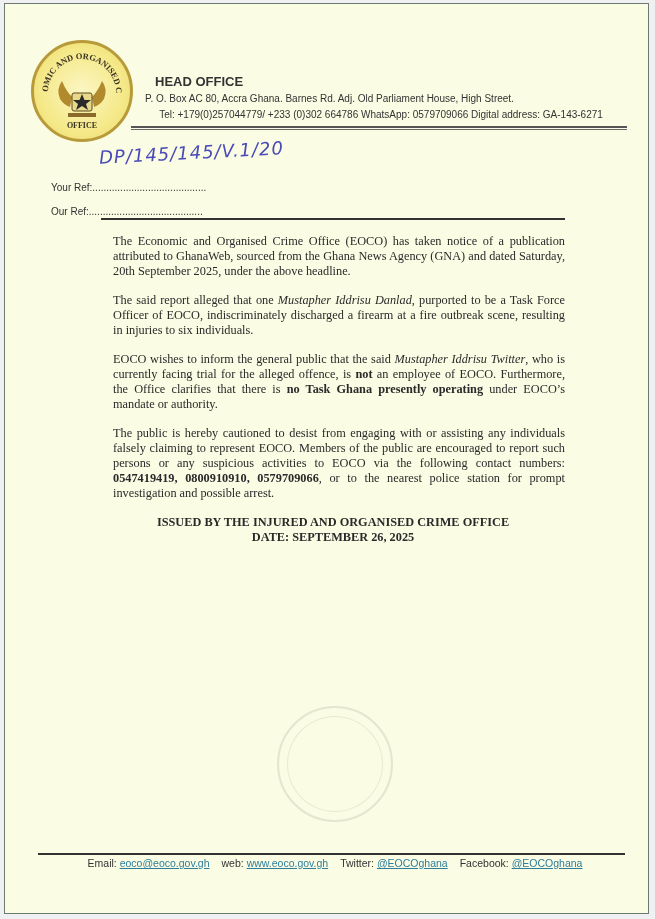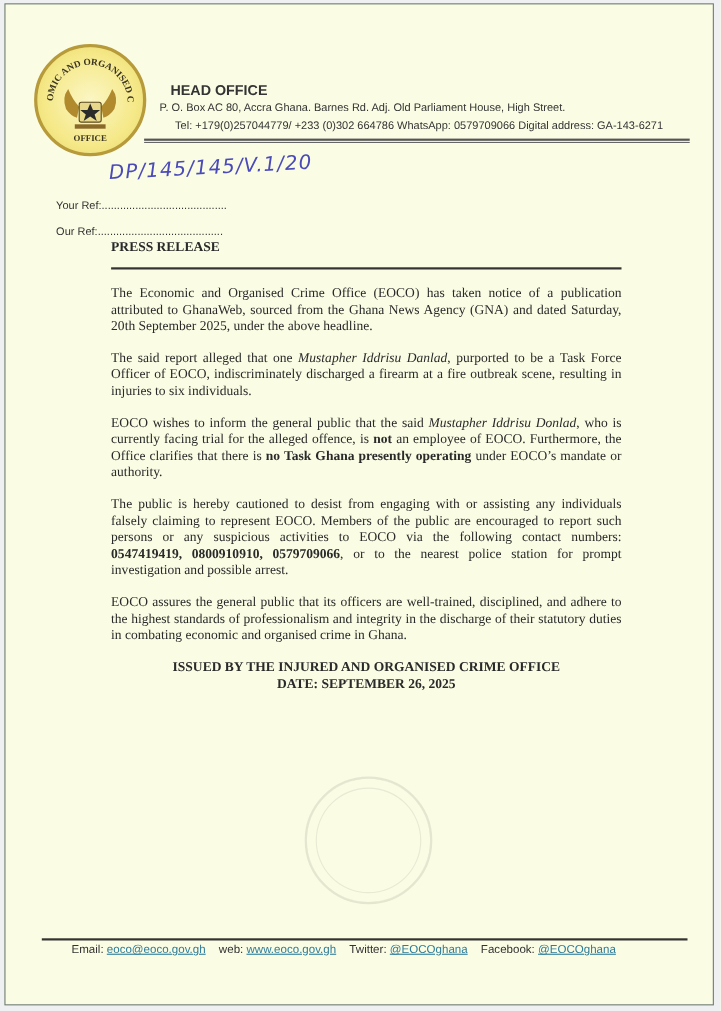--- a/index.html
+++ b/index.html
@@ -40,30 +40,30 @@
   .ref-ours { left:46px; top:155px;margin-top:47px; }
   .ref-yours { left:46px; top:178px; }
   .handwritten {
     position:absolute; left:94px; top:138px; font-family:"DejaVu Sans", sans-serif; font-style:italic;
     font-size:18px; color:#4a4ab8; letter-spacing:1px; white-space:nowrap; transform:rotate(-3deg);
   }
   .content { position:absolute; left:96px; top:213px; width:464px; font-size:12.3px; line-height:15px; }
   .press { font-weight:bold; margin:0 0 11px 0; }
   .re { font-weight:bold; text-align:justify; margin:0; line-height:14px; }
   .re-rule { height:2px; background:#333; margin:1px 0 14px 0; }
-  p.body { margin:0 0 14px 0; text-align:justify; }
+  p.body { margin:0 0 14px 12px; text-align:justify; }
   .issued { text-align:center; font-weight:bold; margin-top:4px; line-height:15px; }
   .seal {
     position:absolute; left:272px; top:702px; width:116px; height:116px; border-radius:50%;
     border:2px solid rgba(215,215,195,0.6); box-sizing:border-box;
     box-shadow: inset 0 0 0 8px rgba(250,252,228,1), inset 0 0 0 9px rgba(215,215,195,0.5);
   }
   .footer-rule { position:absolute; left:33px; top:849px; width:587px; height:2px; background:#333; }
   .footer {
-    position:absolute; left:60px; top:853px; width:540px; 
+    position:absolute; left:60px; top:853px; width:540px; text-align:center;
     font-family:"Liberation Sans", sans-serif; font-size:10.5px; color:#333; white-space:nowrap;
   }
   .footer a { color:#2e7d9a; text-decoration:underline; }
   .footer .sep { display:inline-block; width:12px; }
 </style>
 </head>
 <body>
 
 <div class="page">
 
@@ -90,32 +90,30 @@
   <div class="address">P. O. Box AC 80, Accra Ghana. Barnes Rd. Adj. Old Parliament House, High Street.</div>
   <div class="tel">Tel: +179(0)257044779/ +233 (0)302 664786 WhatsApp: 0579709066  Digital address: GA-143-6271</div>
   <div class="header-rule1"></div>
   <div class="header-rule2"></div>
 
   <div class="handwritten">DP/145/145/V.1/20</div>
   <div class="ref ref-ours">Our Ref:.........................................</div>
   <div class="ref ref-yours">Your Ref:.........................................</div>
 
   <div class="content">
-    <div class="press">PRESS RELEASE</div>
     <div class="re-rule"></div>
 
     <p class="body">The Economic and Organised Crime Office (EOCO) has taken notice of a publication attributed to GhanaWeb, sourced from the Ghana News Agency (GNA) and dated Saturday, 20th September 2025, under the above headline.</p>
 
     <p class="body"><span>The said report alleged that one </span><i>Mustapher Iddrisu Danlad</i><span>, purported to be a Task Force Officer of EOCO, indiscriminately discharged a firearm at a fire outbreak scene, resulting in injuries to six individuals.</span></p>
 
-    <p class="body"><span>EOCO wishes to inform the general public that the said </span><i>Mustapher Iddrisu Donlad</i><span>, who is currently facing trial for the alleged offence, is </span><b>not</b><span> an employee of EOCO. Furthermore, the Office clarifies that there is </span><b>no Task Ghana presently operating</b><span> under EOCO’s mandate or authority.</span></p>
+    <p class="body"><span>EOCO wishes to inform the general public that the said </span><i>Mustapher Iddrisu Twitter</i><span>, who is currently facing trial for the alleged offence, is </span><b>not</b><span> an employee of EOCO. Furthermore, the Office clarifies that there is </span><b>no Task Ghana presently operating</b><span> under EOCO’s mandate or authority.</span></p>
 
     <p class="body"><span>The public is hereby cautioned to desist from engaging with or assisting any individuals falsely claiming to represent EOCO. Members of the public are encouraged to report such persons or any suspicious activities to EOCO via the following contact numbers: </span><b>0547419419, 0800910910, 0579709066</b><span>, or to the nearest police station for prompt investigation and possible arrest.</span></p>
 
-    <p class="body">EOCO assures the general public that its officers are well-trained, disciplined, and adhere to the highest standards of professionalism and integrity in the discharge of their statutory duties in combating economic and organised crime in Ghana.</p>
 
     <div class="issued">
       <div>ISSUED BY THE INJURED AND ORGANISED CRIME OFFICE</div>
       <div>DATE: SEPTEMBER 26, 2025</div>
     </div>
   </div>
 
   <div class="seal"></div>
 
   <div class="footer-rule"></div>

